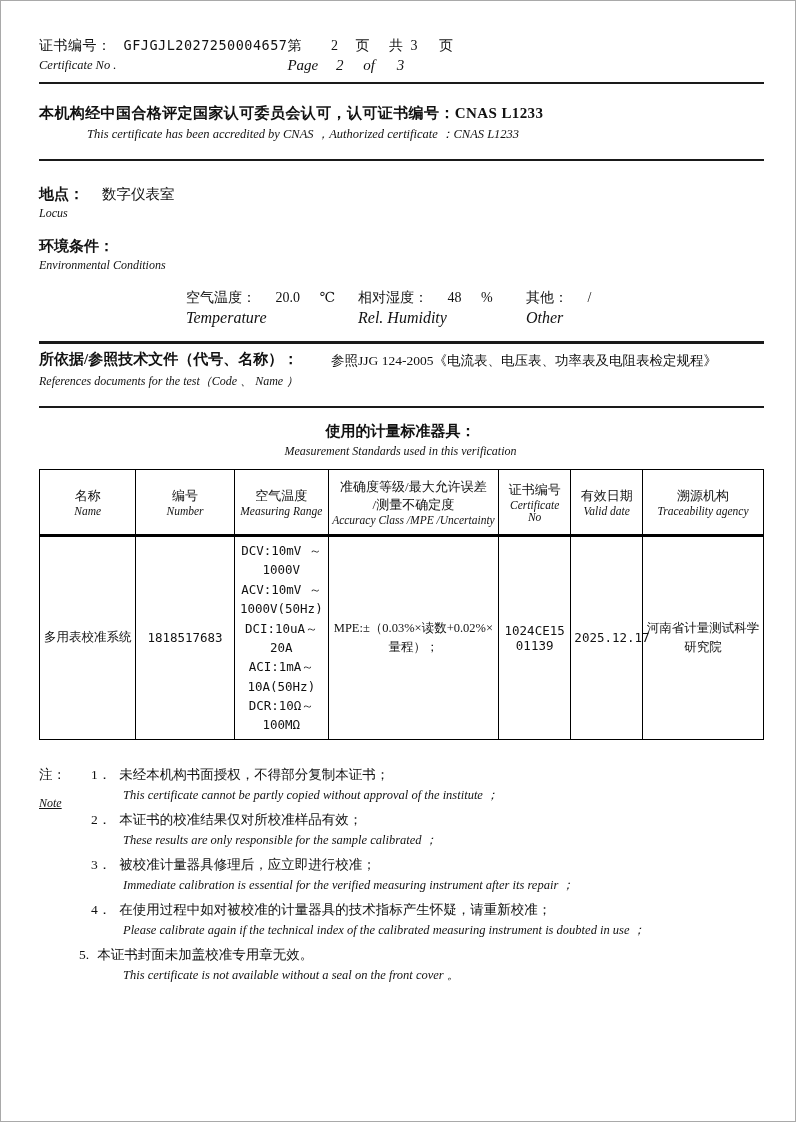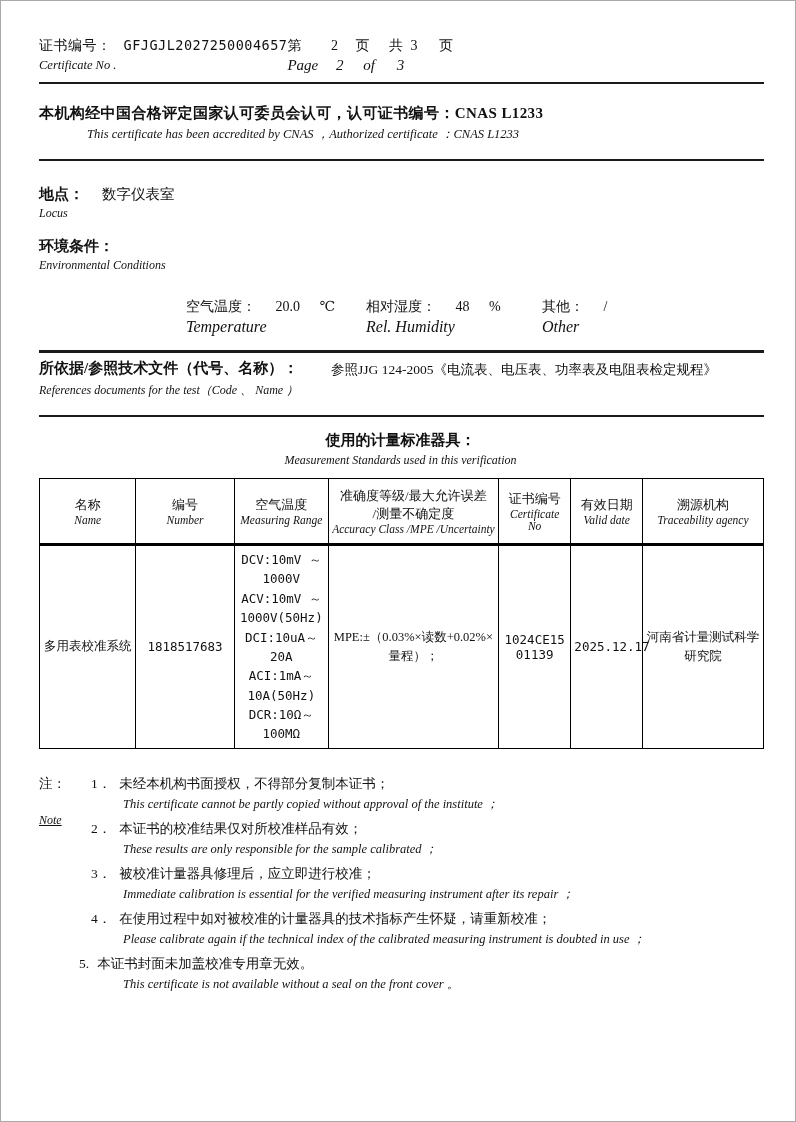--- a/index.html
+++ b/index.html
@@ -44,21 +44,21 @@
   .hr2 { margin-top: 16px; }
 
   
   .loc { margin-top: 24px; }
   .loc .zh-lab { font-size: 15px; font-weight: bold; }
   .loc .val { font-size: 14.5px; margin-left: 14px; }
   .loc .en { font-size: 12px; margin-top: 2px; }
   .env-title { margin-top: 16px; }
   .env-title .zh-lab { font-size: 15px; font-weight: bold; }
   .env-title .en { font-size: 12px; margin-top: 2px; }
-  .env-row { display: flex; margin: 25px 0 0 147px; gap: 8px; }
+  .env-row { display: flex; margin: 16px 0 0 147px; }
   .env-item { margin-right: 0; }
   .env-item .top { font-size: 14px; }
   .env-item .top .v { display: inline-block; margin-left: 16px; }
   .env-item .top .u { display: inline-block; margin-left: 16px; }
   .env-item .en { font-size: 16px; margin-top: 2px; }
   .env-item.temp { width: 172px; }
   .env-item.hum { width: 168px; }
   .env-item.oth { width: 130px; }
   .hr3 { margin-top: 14px; }
 
@@ -85,21 +85,21 @@
   td.num, td.rng, td.cert, td.date { font-family: "DejaVu Sans Mono", monospace; font-size: 11.5px; }
   td.rng { white-space: pre-line; line-height: 1.55; }
   td.cert { word-break: break-all; }
   td.acc { font-size: 12.5px; line-height: 1.5; padding: 4px 10px; }
   td.agy { font-size: 12.5px; line-height: 1.5; padding: 4px 8px; }
 
   
   .notes { display: flex; margin-top: 26px; font-size: 13.5px; }
   .notes .nlab { width: 40px; flex: none; }
   .notes .nlab .zh { font-size: 13.5px; }
-  .notes .nlab .en { font-size: 12px; margin-top: 20px; text-decoration: underline; }
+  .notes .nlab .en { font-size: 12px; margin-top: 12px; text-decoration: underline; }
   .notes .nitems { flex: 1; }
   .nitem { margin-bottom: 7px; }
   .nitem .zline { font-size: 13.5px; padding-left: 12px; }
   .nitem.n5 .zline { padding-left: 0; }
   .nitem .num { display: inline-block; margin-right: 8px; }
   .nitem .eline { font-size: 12.5px; margin-top: 3px; padding-left: 44px; }
   .nitem .eline.en { font-style: italic; }
 </style>
 </head>
 <body>

